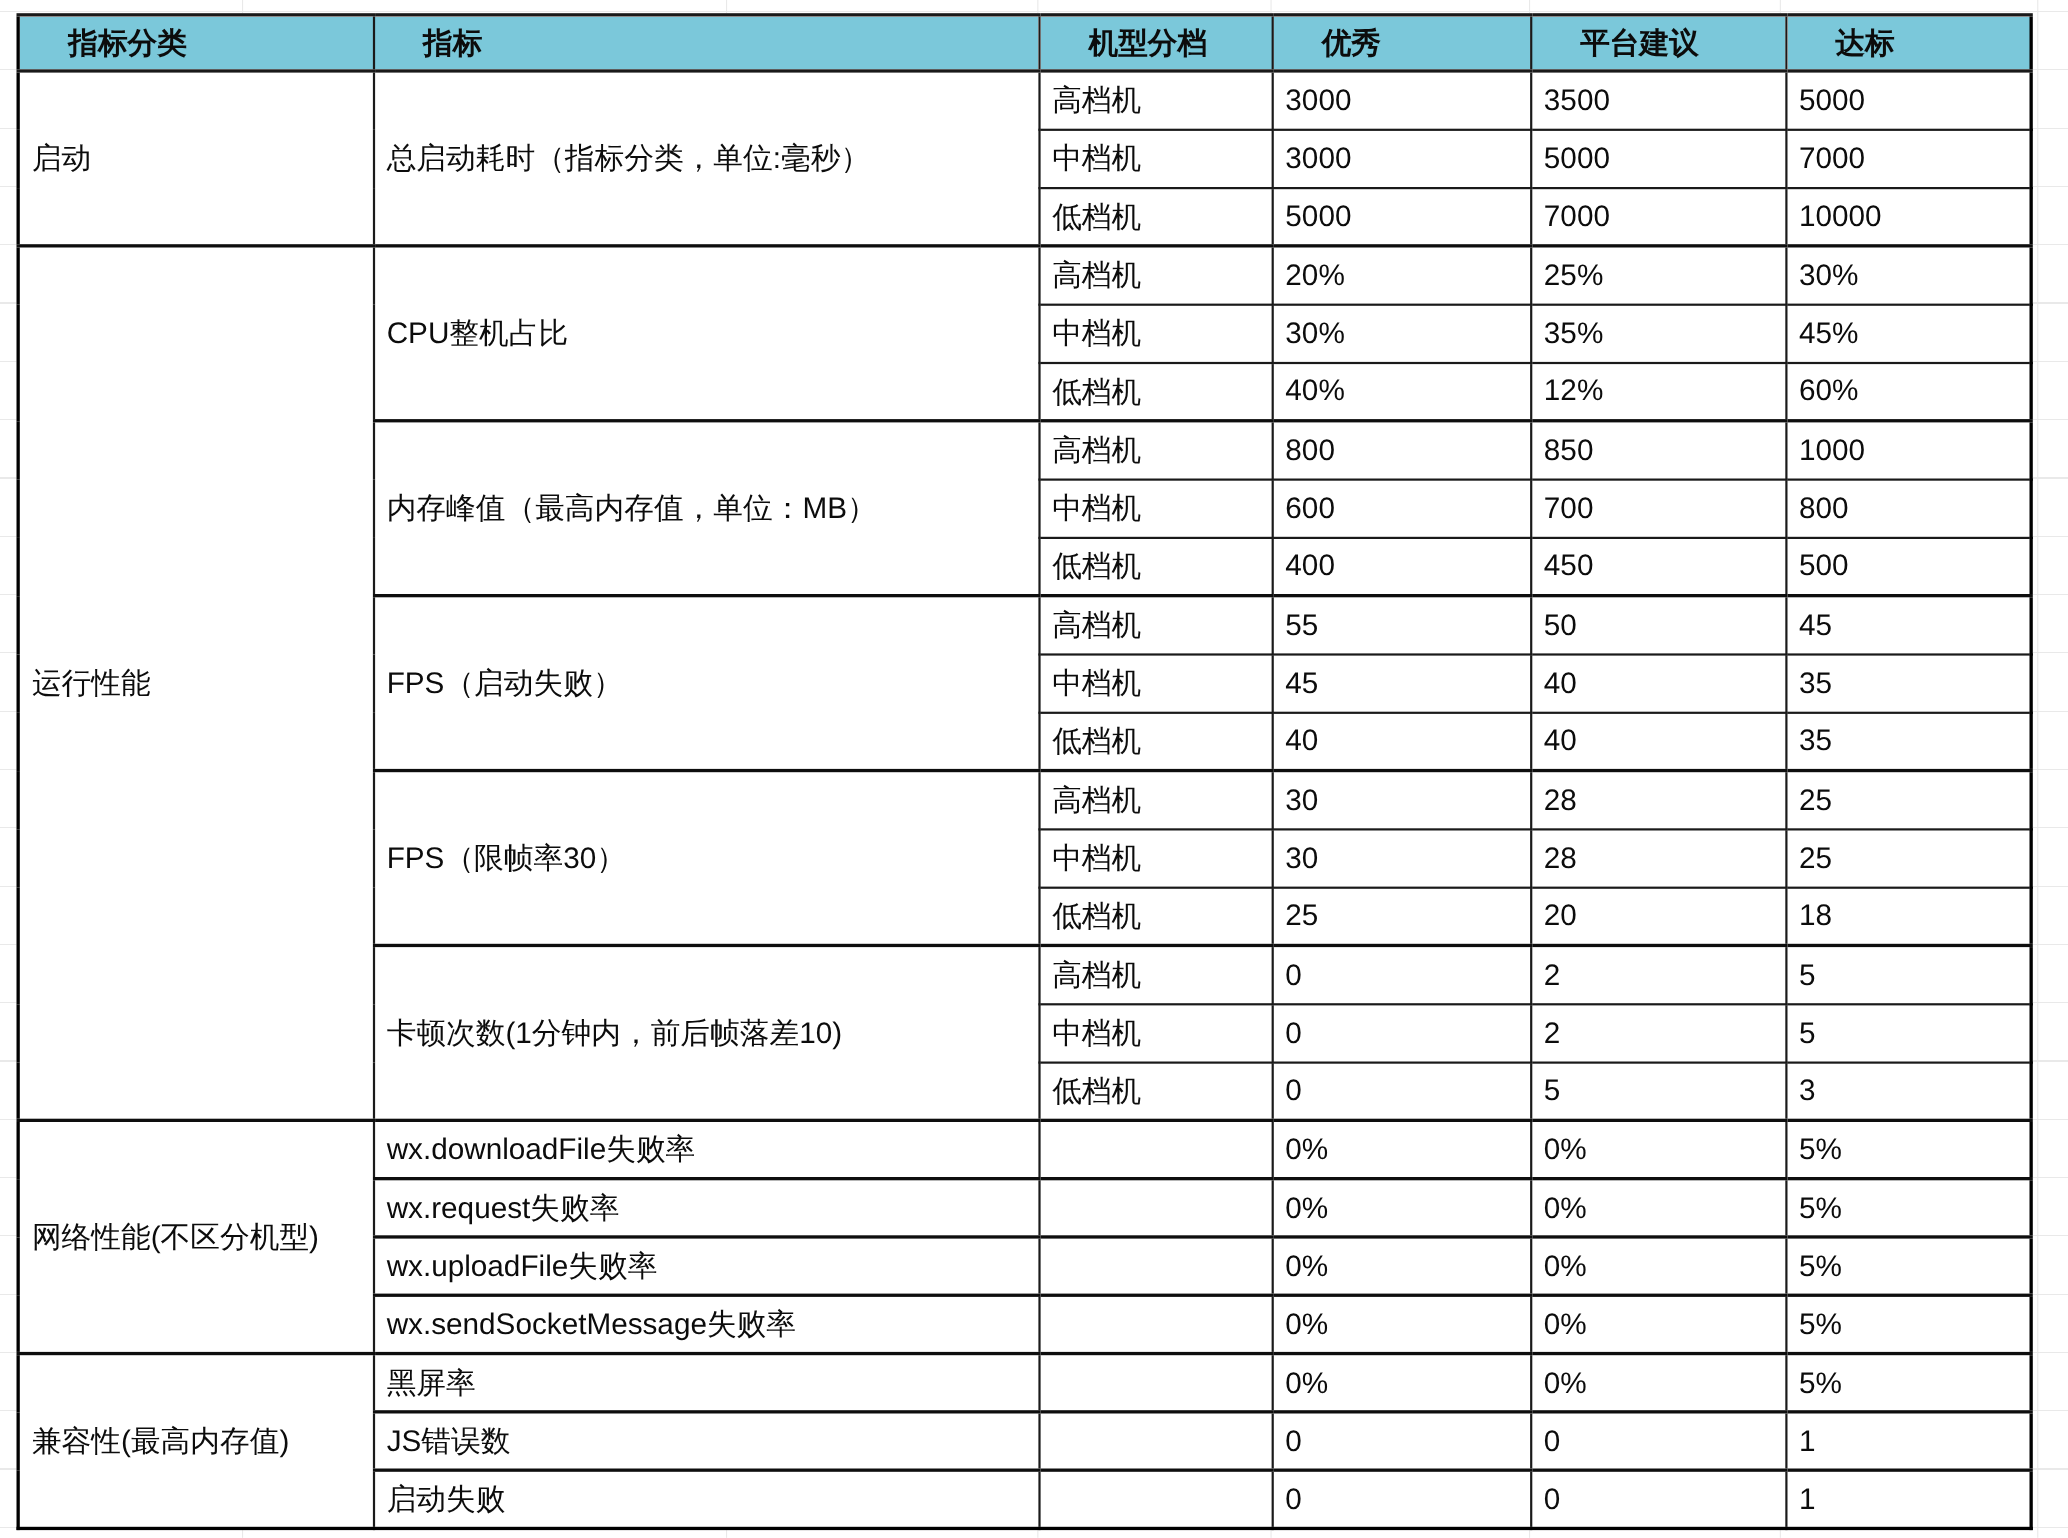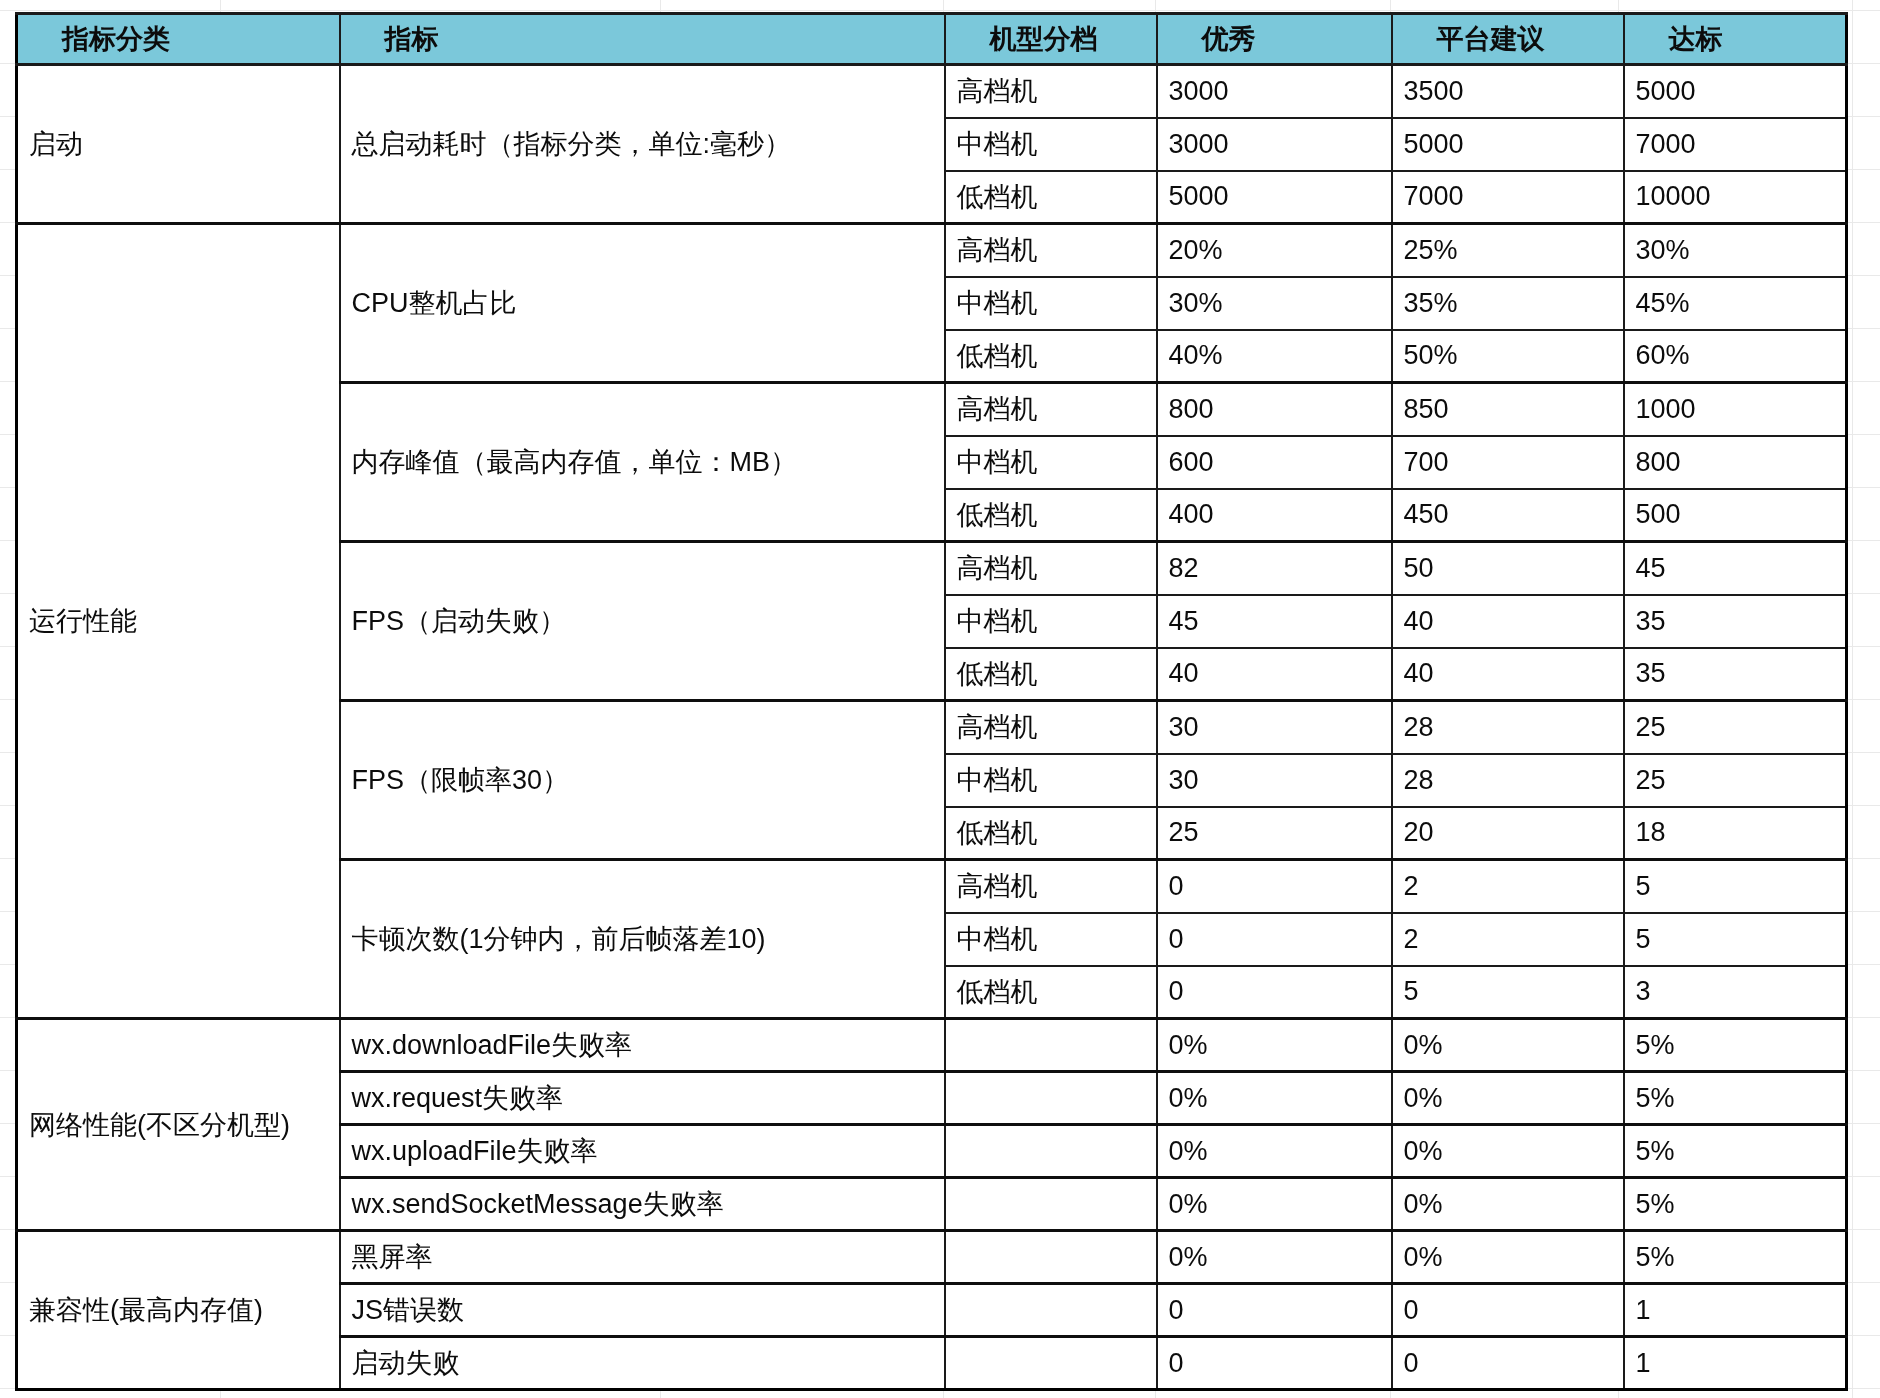--- a/index.html
+++ b/index.html
@@ -111,21 +111,21 @@
       </tr>
       <tr>
         <td>中档机</td>
         <td>30%</td>
         <td>35%</td>
         <td>45%</td>
       </tr>
       <tr>
         <td>低档机</td>
         <td>40%</td>
-        <td>50%</td>
+        <td>12%</td>
         <td>60%</td>
       </tr>
       <tr class="metric-start">
         <td rowspan="3">内存峰值（最高内存值，单位：MB）</td>
         <td>高档机</td>
         <td>800</td>
         <td>850</td>
         <td>1000</td>
       </tr>
       <tr>
@@ -136,21 +136,21 @@
       </tr>
       <tr>
         <td>低档机</td>
         <td>400</td>
         <td>450</td>
         <td>500</td>
       </tr>
       <tr class="metric-start">
         <td rowspan="3">FPS（启动失败）</td>
         <td>高档机</td>
-        <td>82</td>
+        <td>55</td>
         <td>50</td>
         <td>45</td>
       </tr>
       <tr>
         <td>中档机</td>
         <td>45</td>
         <td>40</td>
         <td>35</td>
       </tr>
       <tr>

